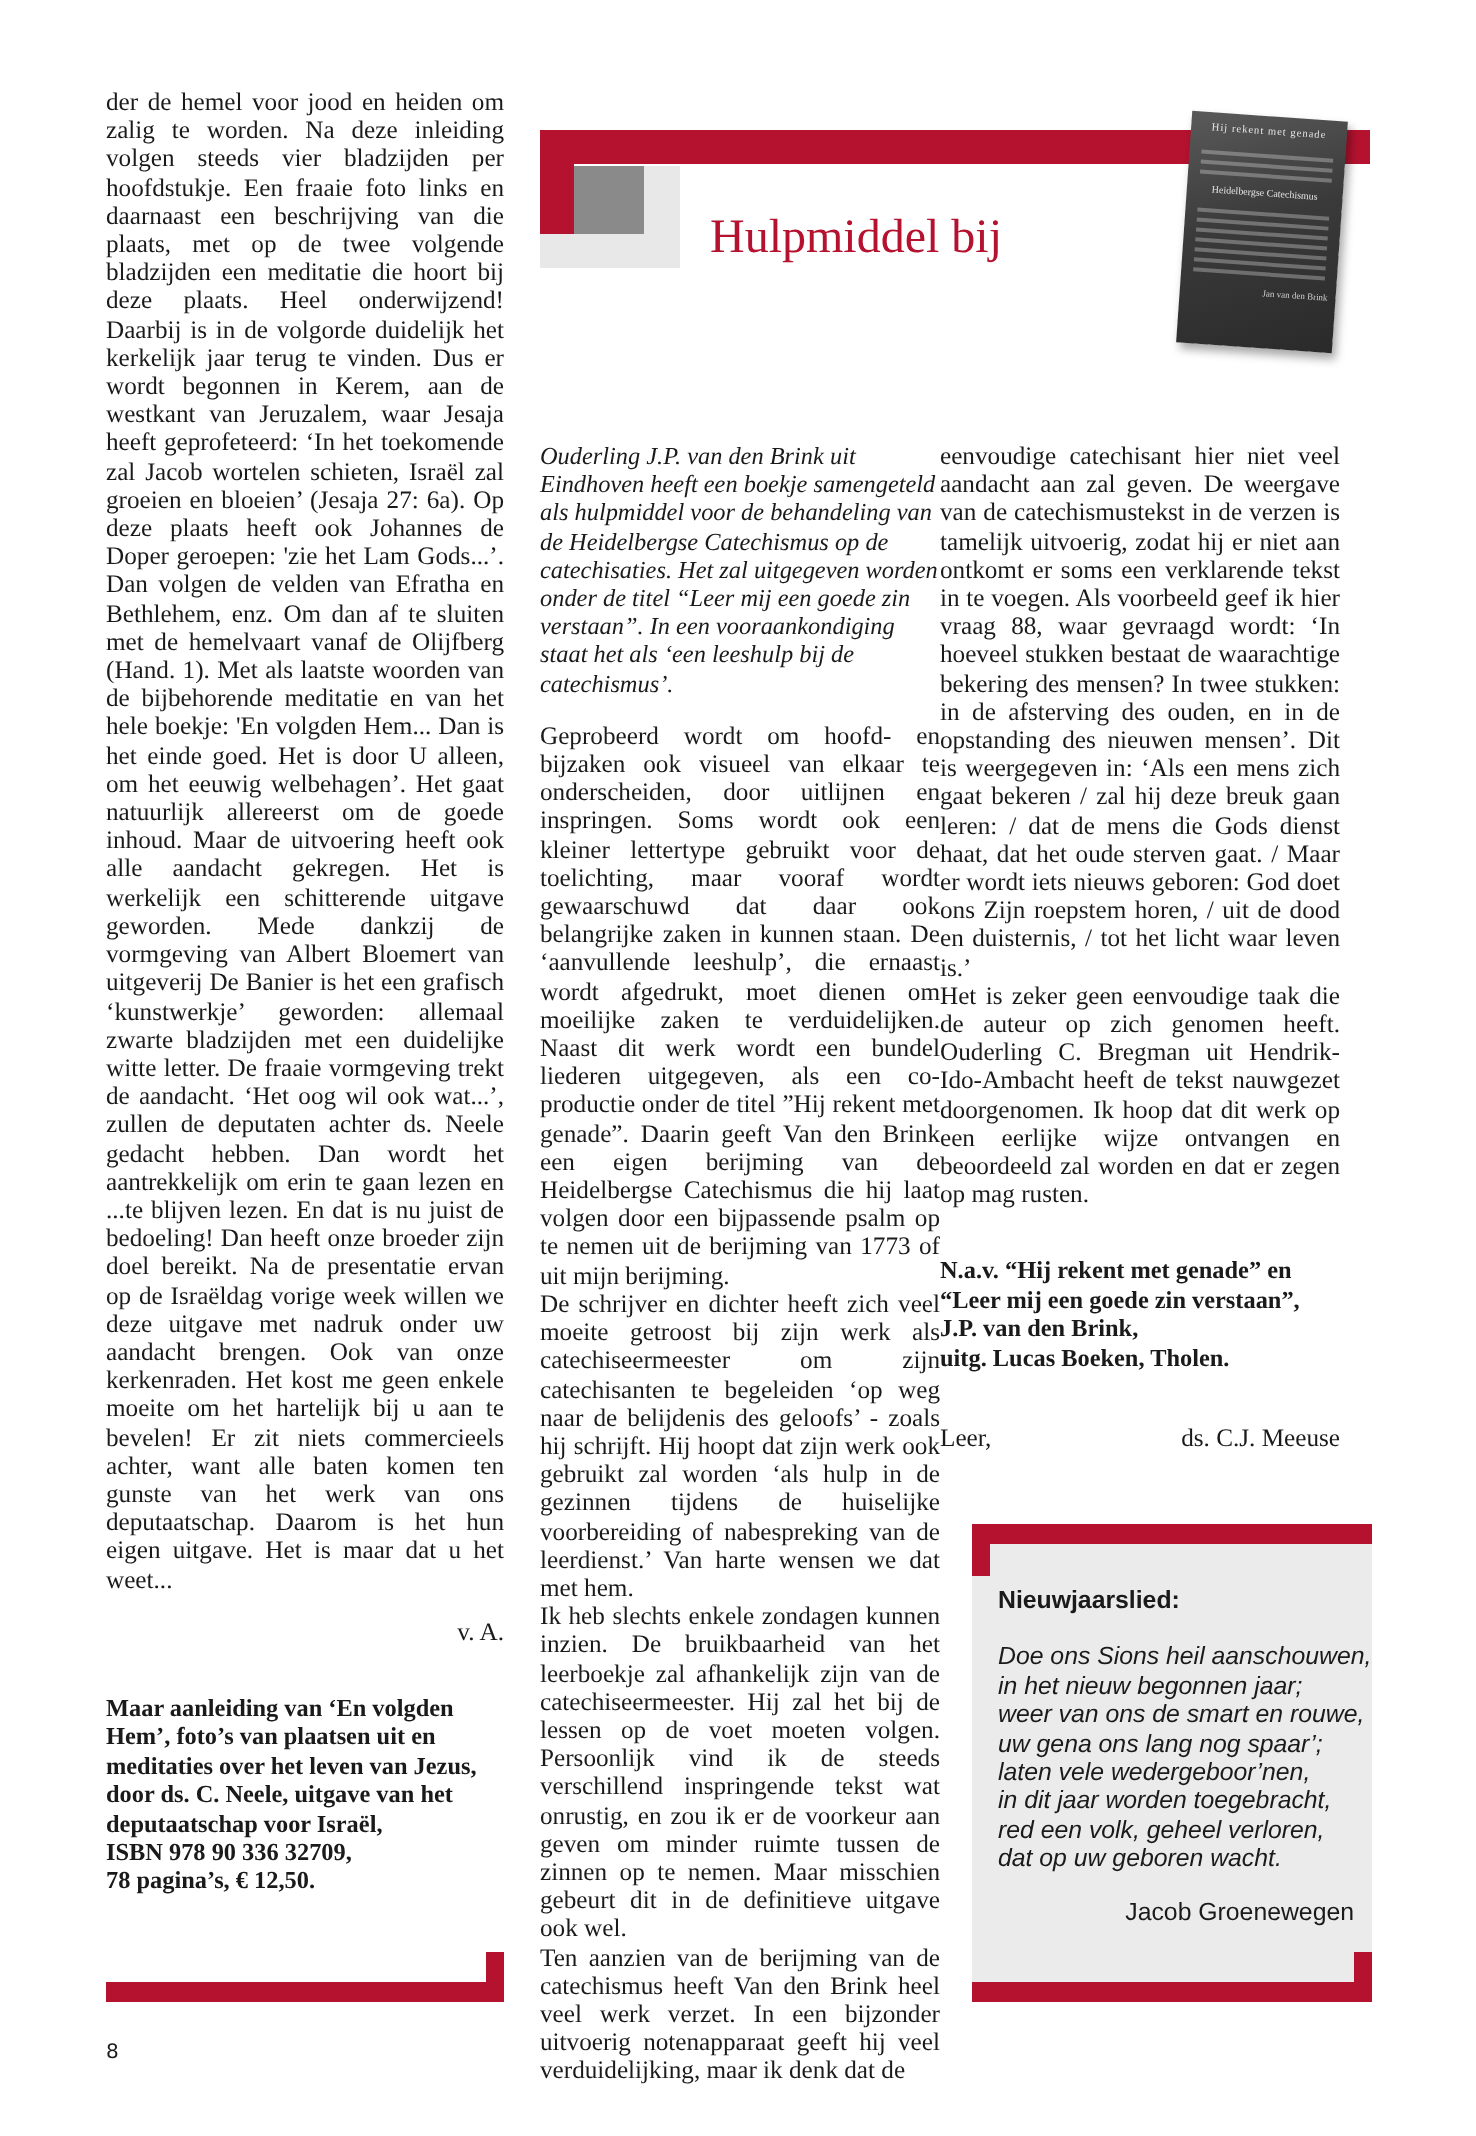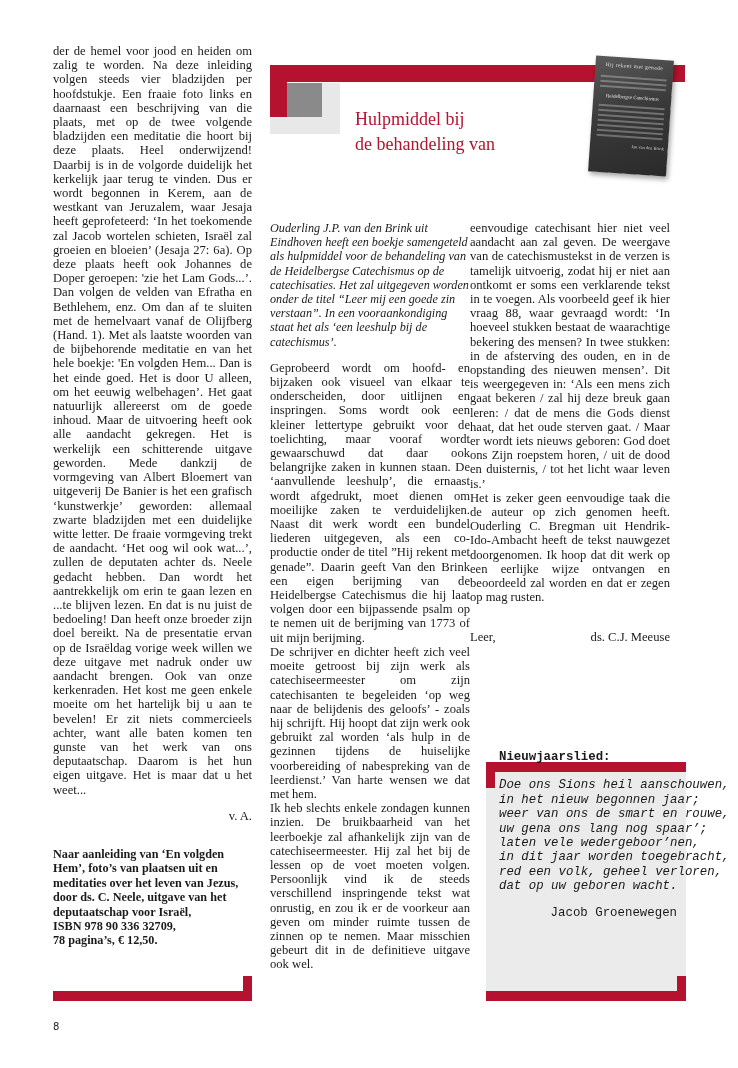--- a/index.html
+++ b/index.html
@@ -9,67 +9,66 @@
   .col { position:absolute; font-family:"Liberation Serif", "DejaVu Serif", serif; font-size:12.6px; line-height:14.2px; text-align:justify; hyphens:manual; }
   .col p { margin:0; }
   #left-col { left:53px; top:44px; width:199px; }
   #mid-col  { left:270px; top:221px; width:200px; }
   #right-col{ left:470px; top:221px; width:200px; }
   .lede { font-style:italic; font-weight:normal; font-size:12.2px; line-height:14.2px; margin-bottom:12px !important; text-align:left; }
   .signoff { text-align:right; margin-top:12px !important; }
   .boldnote { font-weight:bold; text-align:left; font-size:12.2px; line-height:14.4px; margin-top:24px !important; }
   .red { background:#b5122f; }
   .title { position:absolute; left:355px; top:107px; width:220px; color:#b5122f;
-           font-family:"Liberation Serif", "DejaVu Serif", serif; font-size:18px; line-height:25px; font-weight:normal; margin:0; }
+           font-family:"Liberation Serif", "DejaVu Serif", serif; font-size:24px; line-height:25px; font-weight:normal; margin:0; }
   .title span { display:block; }
   .book { position:absolute; left:592px; top:58px; width:78px; height:116px;
           background:linear-gradient(160deg,#5a5a5a 0%,#3a3a3a 45%,#2a2a2a 100%);
           transform:rotate(4deg); box-shadow:2px 3px 5px rgba(0,0,0,0.35); color:#cfcfcf;
           font-family:"Liberation Serif", serif; font-size:5px; padding:5px 4px; box-sizing:border-box; overflow:hidden; }
   .book .bt { font-size:5.3px; letter-spacing:0.5px; text-align:center; margin-bottom:8px; color:#e5e5e5;}
   .book .bs { font-size:5px; text-align:center; margin:6px 0; color:#e5e5e5;}
   .book .ln { height:2px; background:rgba(220,220,220,0.35); margin:3px 2px; }
   .book .ba { text-align:right; font-size:4.5px; margin-top:6px; }
   .footer-bar-h { left:53px; top:991px; width:199px; height:10px; }
   .footer-bar-v { left:243px; top:976px; width:9px; height:25px; }
   .pagenum { left:53px; top:1021px; font-family:"DejaVu Sans","Liberation Sans",sans-serif; font-size:10px; }
   .poem-box { left:486px; top:762px; width:200px; height:238px; background:#ebebeb; }
-  .poem-inner { position:absolute; left:499px; top:750px; width:178px; font-family:Liberation Mono, monospace; font-size:12.4px; line-height:14.4px; }
+  .poem-inner { position:absolute; left:499px; top:793px; width:178px; font-family:Liberation Sans, sans-serif; font-size:12.4px; line-height:14.4px; }
   .poem-inner .ph { font-weight:bold; margin:0 0 14px 0; }
   .poem-inner .pl { font-style:italic; margin:0; white-space:nowrap; }
   .poem-inner .pa { text-align:right; margin-top:12px; }
 </style>
 </head>
 <body>
 
 <div id="left-col" class="col">
   <p>der de hemel voor jood en heiden om zalig te worden. Na deze inleiding volgen steeds vier bladzijden per hoofdstukje. Een fraaie foto links en daarnaast een beschrijving van die plaats, met op de twee volgende bladzijden een meditatie die hoort bij deze plaats. Heel onderwijzend! Daarbij is in de volgorde duidelijk het kerkelijk jaar terug te vinden. Dus er wordt begonnen in Kerem, aan de westkant van Jeruzalem, waar Jesaja heeft geprofeteerd: ‘In het toekomende zal Jacob wortelen schieten, Israël zal groeien en bloeien’ (Jesaja 27: 6a). Op deze plaats heeft ook Johannes de Doper  geroepen: 'zie het Lam Gods...’. Dan volgen de velden van Efratha en Bethlehem, enz. Om dan af te sluiten met de hemelvaart vanaf de Olijfberg (Hand. 1). Met als laatste woorden van de bijbehorende meditatie en van het hele boekje: 'En volgden Hem... Dan is het einde goed. Het is door U alleen, om het eeuwig welbehagen’. Het gaat natuurlijk allereerst om de goede inhoud. Maar de uitvoering heeft ook alle aandacht gekregen. Het is werkelijk een schitterende uitgave geworden. Mede dankzij de vormgeving van Albert Bloemert van uitgeverij De Banier is het een grafisch ‘kunstwerkje’ geworden: allemaal zwarte bladzijden met een duidelijke witte letter. De fraaie vormgeving trekt de aandacht. ‘Het oog wil ook wat...’, zullen de deputaten achter ds. Neele gedacht hebben. Dan wordt het aantrekkelijk om erin te gaan lezen en ...te blijven lezen. En dat is nu juist de bedoeling!  Dan heeft onze broeder zijn doel bereikt.  Na de presentatie ervan op de Israëldag vorige week willen we deze uitgave met nadruk onder uw aandacht brengen. Ook van onze kerkenraden. Het kost me geen enkele moeite om het hartelijk bij u aan te bevelen! Er zit niets commercieels achter, want alle baten komen ten gunste van het werk van ons deputaatschap. Daarom is het hun eigen uitgave. Het is maar dat u het weet...</p>
   <p class="signoff">v. A.</p>
   <div class="boldnote">
-    <div>Naar aanleiding van ‘En volgden</div>
+    <div>Maar aanleiding van ‘En volgden</div>
     <div>Hem’, foto’s van plaatsen uit en</div>
     <div>meditaties over het leven van Jezus,</div>
     <div>door ds. C. Neele, uitgave van het</div>
     <div>deputaatschap voor Israël,</div>
     <div>ISBN 978 90 336 32709,</div>
     <div>78 pagina’s, € 12,50.</div>
   </div>
 </div>
 <div class="abs red footer-bar-h"></div>
 <div class="abs red footer-bar-v"></div>
 <div class="abs pagenum">8</div>
 
 <div class="abs" style="left:270px;top:83px;width:70px;height:51px;background:#e8e8e8;"></div>
 <div class="abs red" style="left:270px;top:65px;width:415px;height:17px;"></div>
 <div class="abs red" style="left:270px;top:65px;width:17px;height:52px;"></div>
 <div class="abs" style="left:287px;top:83px;width:35px;height:34px;background:#8a8a8a;"></div>
 
 <h1 class="title">
   <span>Hulpmiddel bij</span>
-  <span>de behandeling van</span>
 </h1>
 
 <div class="book">
   <div class="bt">Hij rekent met genade</div>
   <div class="ln"></div>
     <div class="ln"></div>
     <div class="ln"></div>
   <div class="bs">Heidelbergse Catechismus</div>
   <div class="ln"></div>
     <div class="ln"></div>
@@ -79,25 +78,32 @@
     <div class="ln"></div>
     <div class="ln"></div>
   <div class="ba">Jan van den Brink</div>
 </div>
 
 <div id="mid-col" class="col">
   <p class="lede">Ouderling J.P. van den Brink uit Eindhoven heeft een boekje samengeteld als hulpmiddel voor de behandeling van de Heidelbergse Catechismus op de catechisaties. Het zal uitgegeven worden onder de titel “Leer mij een goede zin verstaan”. In een vooraankondiging staat het als ‘een leeshulp bij de catechismus’.</p>
   <p>Geprobeerd wordt om hoofd- en bijzaken ook visueel van elkaar te onderscheiden, door uitlijnen en inspringen. Soms wordt ook een kleiner lettertype gebruikt voor de toelichting, maar vooraf wordt gewaarschuwd dat daar ook belangrijke zaken in kunnen staan. De ‘aanvullende leeshulp’, die ernaast wordt afgedrukt, moet dienen om moeilijke zaken te verduidelijken. Naast dit werk wordt een bundel liederen uitgegeven, als een co-productie onder de titel ”Hij rekent met genade”. Daarin geeft Van den Brink een eigen berijming van de Heidelbergse Catechismus die hij laat volgen door een bijpassende psalm op te nemen uit de berijming van 1773 of uit mijn berijming.</p>
   <p>De schrijver en dichter heeft zich veel moeite getroost bij zijn werk als catechiseermeester om zijn catechisanten te begeleiden ‘op weg naar de belijdenis des geloofs’ - zoals hij schrijft. Hij hoopt dat zijn werk ook gebruikt zal worden ‘als hulp in de gezinnen tijdens de huiselijke voorbereiding of nabespreking van de leerdienst.’ Van harte wensen we dat met hem.</p>
   <p>Ik heb slechts enkele zondagen kunnen inzien. De bruikbaarheid van het leerboekje zal afhankelijk zijn van de catechiseermeester. Hij zal het bij de lessen op de voet moeten volgen. Persoonlijk vind ik de steeds verschillend inspringende tekst wat onrustig, en zou ik er de voorkeur aan geven om minder ruimte tussen de zinnen op te nemen. Maar misschien gebeurt dit in de definitieve uitgave ook wel.</p>
+  <p>Ten aanzien van de berijming van de catechismus heeft Van den Brink heel veel werk verzet. In een bijzonder uitvoerig notenapparaat geeft hij veel verduidelijking, maar ik denk dat de</p>
 </div>
 
 <div id="right-col" class="col">
   <p>eenvoudige catechisant hier niet veel aandacht aan zal geven. De weergave van de catechismustekst in de verzen is tamelijk uitvoerig, zodat hij er niet aan ontkomt er soms een verklarende tekst in te voegen. Als voorbeeld geef ik hier vraag 88, waar gevraagd wordt: ‘In hoeveel stukken bestaat de waarachtige bekering des mensen? In twee stukken: in de afsterving des ouden, en in de opstanding des nieuwen mensen’. Dit is weergegeven in: ‘Als een mens zich gaat bekeren / zal hij deze breuk gaan leren: / dat de mens die Gods dienst haat, dat het oude sterven gaat. / Maar er wordt iets nieuws geboren: God doet ons Zijn roepstem horen, / uit de dood en duisternis, / tot het licht waar leven is.’</p>
   <p>Het is zeker geen eenvoudige taak die de auteur op zich genomen heeft. Ouderling C. Bregman uit Hendrik-Ido-Ambacht heeft de tekst nauwgezet doorgenomen. Ik hoop dat dit werk op een eerlijke wijze ontvangen en beoordeeld zal worden en dat er zegen op mag rusten.</p>
+  <div class="boldnote" style="margin-top:24px;">
+    <div>N.a.v. “Hij rekent met genade” en</div>
+    <div>“Leer mij een goede zin verstaan”,</div>
+    <div>J.P. van den Brink,</div>
+    <div>uitg. Lucas Boeken, Tholen.</div>
+  </div>
   <div style="display:flex;justify-content:space-between;margin-top:26px;">
     <span>Leer,</span>
     <span>ds. C.J. Meeuse</span>
   </div>
 </div>
 
 <div class="abs poem-box"></div>
 <div class="abs red" style="left:486px;top:762px;width:200px;height:10px;"></div>
 <div class="abs red" style="left:486px;top:762px;width:9px;height:26px;"></div>
 <div class="abs red" style="left:486px;top:991px;width:200px;height:10px;"></div>

